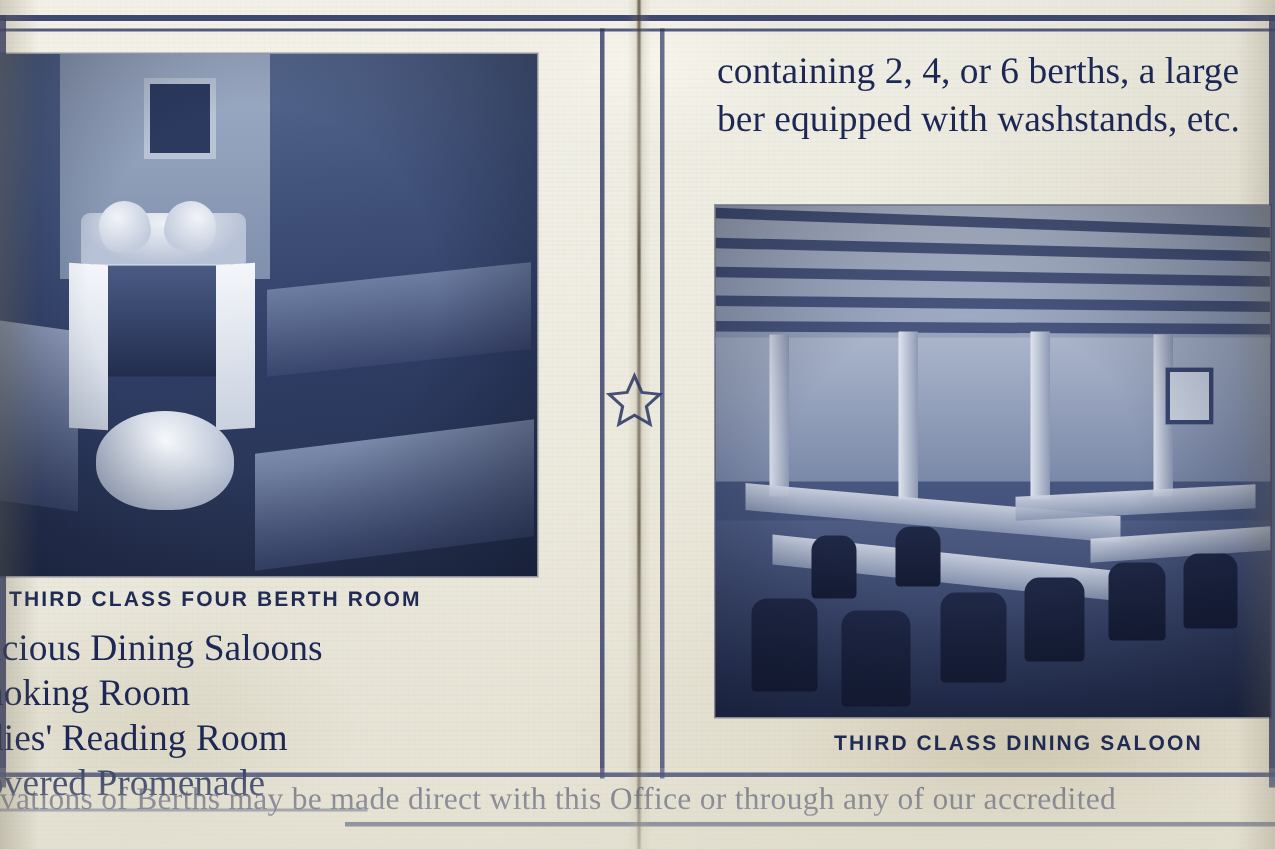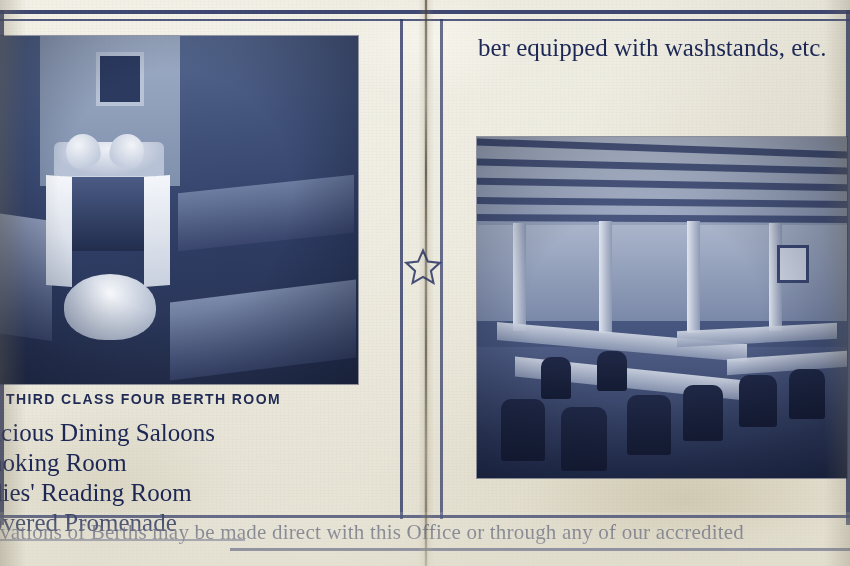--- a/index.html
+++ b/index.html
@@ -351,20 +351,21 @@
   <div class="caption" id="caption-berth">THIRD CLASS FOUR BERTH ROOM</div>
 
   <div class="amenities">
     <div>acious Dining Saloons</div>
     <div>noking Room</div>
     <div>dies' Reading Room</div>
     <div>overed Promenade</div>
   </div>
 
   <div class="body-text" id="para-passengers">
+    <div id="para-line-2">containing 2, 4, or 6 berths, a large</div>
     <div id="para-line-3">ber equipped with washstands, etc.</div>
   </div>
 
   <div class="photo" id="photo-dining">
     <div class="photo-inner">
       <div class="dine-bg"></div>
       <div class="dine-ceiling"></div>
       <div class="beam" style="left:0;top:8px;width:370px;transform:skewY(2deg);"></div>
       <div class="beam" style="left:0;top:26px;width:370px;transform:skewY(1.4deg);"></div>
       <div class="beam" style="left:0;top:44px;width:370px;transform:skewY(1deg);"></div>
@@ -386,19 +387,20 @@
       <div class="dine-chair" style="left:150px;top:258px;width:44px;height:60px;"></div>
       <div class="dine-chair" style="left:206px;top:248px;width:40px;height:56px;"></div>
       <div class="dine-chair" style="left:262px;top:238px;width:38px;height:52px;"></div>
       <div class="dine-chair" style="left:312px;top:232px;width:36px;height:50px;"></div>
       <div class="dine-chair" style="left:120px;top:214px;width:30px;height:40px;"></div>
       <div class="dine-chair" style="left:64px;top:220px;width:30px;height:42px;"></div>
       <div class="dine-vignette"></div>
     </div>
   </div>
 
+  <div class="caption" id="caption-dining">THIRD CLASS DINING SALOON</div>
 
   <div class="footer-line">vations of Berths may be made direct with this Office or through any of our accredited</div>
   <div class="footer-wash"></div>
 
   <div class="edge-dark-left"></div>
   <div class="edge-dark-right"></div>
 </div>
 
 </body></html>

